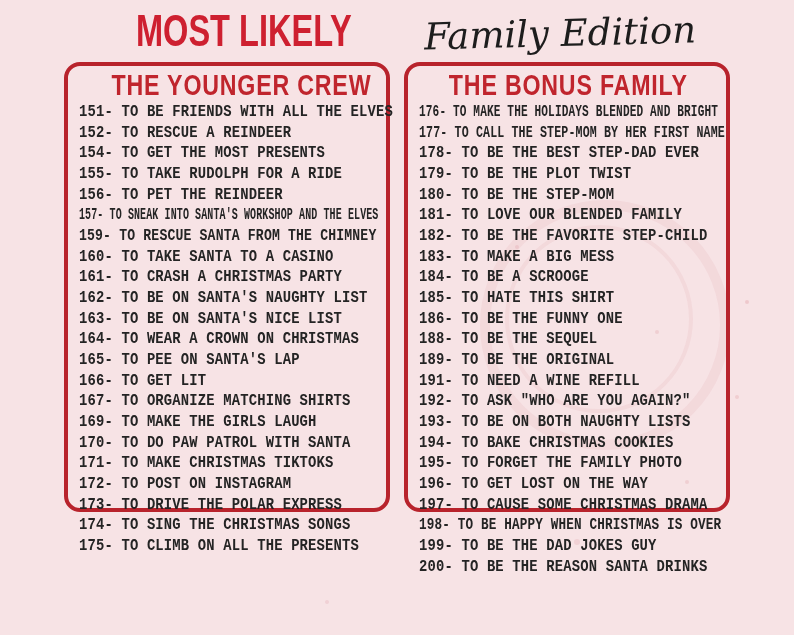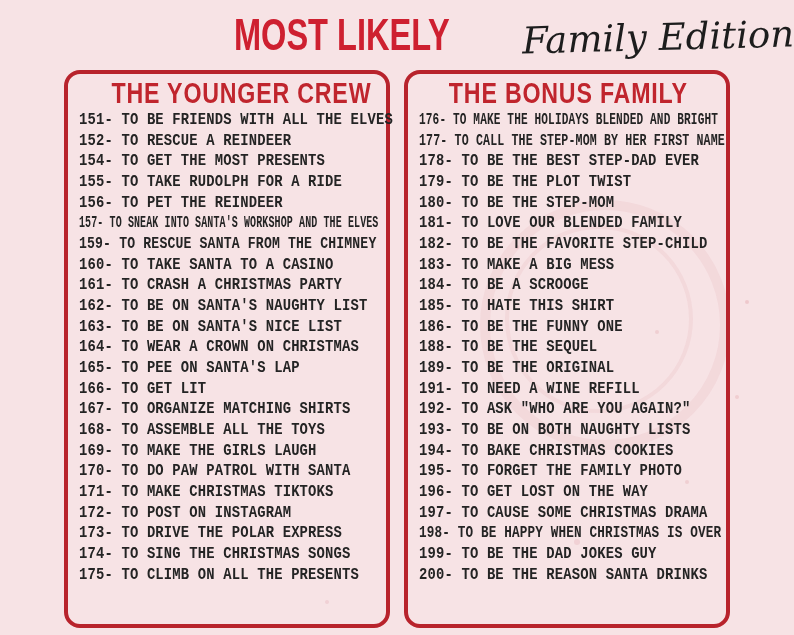--- a/index.html
+++ b/index.html
@@ -34,24 +34,24 @@
       -170px 240px 0 1px rgba(198,84,96,.12),
       -420px 300px 0 rgba(198,84,96,.12),
       -230px -55px 0 rgba(198,84,96,.12),
       -90px 30px 0 rgba(198,84,96,.14);
     pointer-events: none;
   }
 
   
   .titlebar {
     position: relative;
-    height: 70px;
+    height: 62px;
     display: flex;
     align-items: center;
-    justify-content: flex-end;
+    justify-content: center;
     gap: 34px;
     z-index: 2;
   }
   .main-title {
     margin: 0;
     font-size: 44px;
     font-weight: 800;
     letter-spacing: 0px;
     color: #ce2030;
     white-space: nowrap;
@@ -73,21 +73,21 @@
   .panels {
     position: relative;
     display: flex;
     gap: 14px;
     padding: 0 64px;
     z-index: 2;
   }
   .panel {
     box-sizing: border-box;
     width: 326px;
-    height: 558px;
+    height: 450px;
     border: 4px solid #b8232c;
     border-radius: 16px;
     padding: 3px 11px 4px 11px;
     background: transparent;
   }
   .panel-header {
     margin: 0;
     height: 33px;
     line-height: 33px;
     text-align: center;
@@ -150,21 +150,20 @@
           <div class="list-item"><span class="fit" style="transform: scaleX(0.605008);">157- TO SNEAK INTO SANTA'S WORKSHOP AND THE ELVES</span></div>
           <div class="list-item"><span class="fit" style="transform: scaleX(0.795766);">159- TO RESCUE SANTA FROM THE CHIMNEY</span></div>
           <div class="list-item"><span class="fit">160- TO TAKE SANTA TO A CASINO</span></div>
           <div class="list-item"><span class="fit">161- TO CRASH A CHRISTMAS PARTY</span></div>
           <div class="list-item"><span class="fit">162- TO BE ON SANTA'S NAUGHTY LIST</span></div>
           <div class="list-item"><span class="fit">163- TO BE ON SANTA'S NICE LIST</span></div>
           <div class="list-item"><span class="fit">164- TO WEAR A CROWN ON CHRISTMAS</span></div>
           <div class="list-item"><span class="fit">165- TO PEE ON SANTA'S LAP</span></div>
           <div class="list-item"><span class="fit">166- TO GET LIT</span></div>
           <div class="list-item"><span class="fit">167- TO ORGANIZE MATCHING SHIRTS</span></div>
-          <div class="list-item"><span class="fit">168- TO ASSEMBLE ALL THE TOYS</span></div>
           <div class="list-item"><span class="fit">169- TO MAKE THE GIRLS LAUGH</span></div>
           <div class="list-item"><span class="fit">170- TO DO PAW PATROL WITH SANTA</span></div>
           <div class="list-item"><span class="fit">171- TO MAKE CHRISTMAS TIKTOKS</span></div>
           <div class="list-item"><span class="fit">172- TO POST ON INSTAGRAM</span></div>
           <div class="list-item"><span class="fit">173- TO DRIVE THE POLAR EXPRESS</span></div>
           <div class="list-item"><span class="fit">174- TO SING THE CHRISTMAS SONGS</span></div>
           <div class="list-item"><span class="fit">175- TO CLIMB ON ALL THE PRESENTS</span></div>
         </div>
     </section>
 

